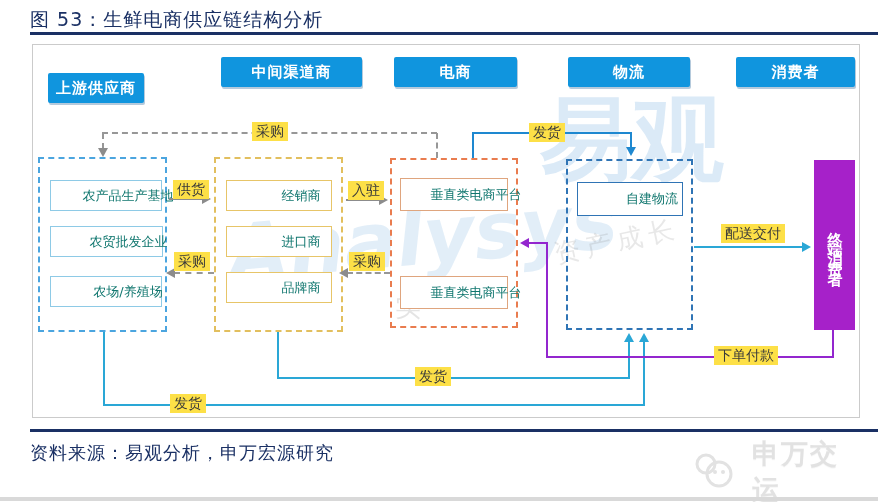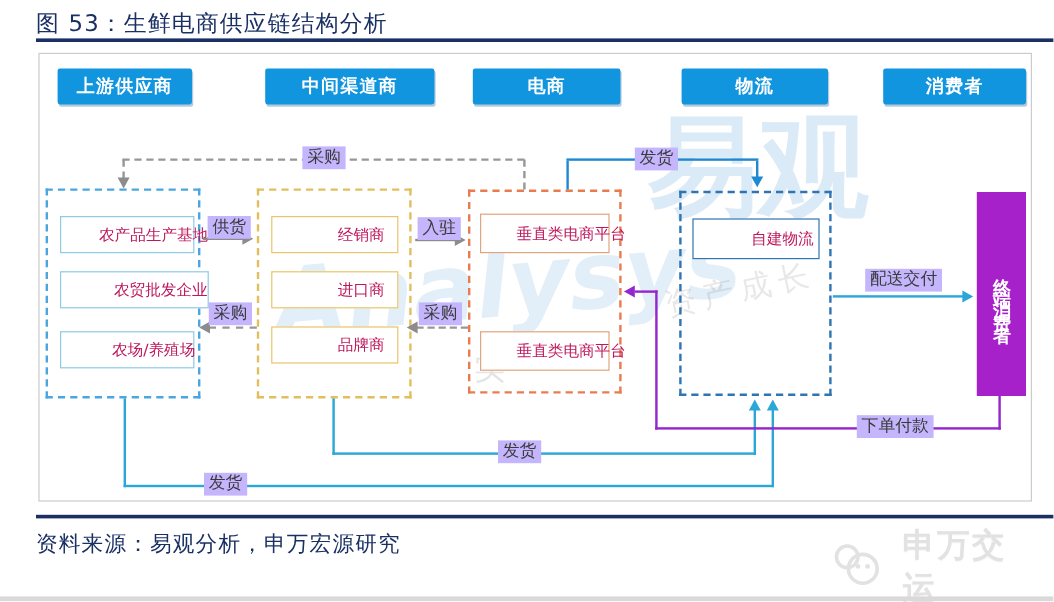--- a/index.html
+++ b/index.html
@@ -17,21 +17,21 @@
   
   .hdr { position:absolute; top:57px; height:30px; background:#1095DE; color:#fff; font-size:15px; font-weight:bold;
          display:flex; align-items:center; justify-content:center; letter-spacing:1px;
          box-shadow:1px 2px 0 rgba(10,80,140,0.30); border-radius:2px; z-index:3; }
 
   
   .grp { position:absolute; border:2px dashed #999; background:transparent; z-index:2; }
 
   
   .node { position:absolute; background:#fff; display:flex; align-items:center; justify-content:center;
-          font-size:13px; color:#be185d; z-index:3; white-space:nowrap;padding-left:44px; }
+          font-size:13px; color:#0f766e; z-index:3; white-space:nowrap;padding-left:44px; }
 
   
   .consumer { position:absolute; left:814px; top:160px; width:41px; height:170px; background:#A621C9; color:#fff;
               font-size:15px; font-weight:bold; writing-mode:vertical-rl; letter-spacing:10px;
               display:flex; align-items:center; justify-content:center; z-index:3; }
 
   
   .sl { position:absolute; z-index:4; }                      
   .dh { position:absolute; border-top:2px dashed #979797; height:0; z-index:4; }
   .dv { position:absolute; border-left:2px dashed #979797; width:0; z-index:4; }
@@ -40,21 +40,21 @@
   .ah { position:absolute; width:0; height:0; z-index:5; }
   .ah-r-gray { border-top:5px solid transparent; border-bottom:5px solid transparent; border-left:9px solid #8C8C8C; }
   .ah-l-gray { border-top:5px solid transparent; border-bottom:5px solid transparent; border-right:9px solid #8C8C8C; }
   .ah-d-gray { border-left:5px solid transparent; border-right:5px solid transparent; border-top:9px solid #8C8C8C; }
   .ah-d-blue { border-left:5px solid transparent; border-right:5px solid transparent; border-top:9px solid #1E88D0; }
   .ah-u-cyan { border-left:5px solid transparent; border-right:5px solid transparent; border-bottom:9px solid #2AA7D6; }
   .ah-r-cyan { border-top:5px solid transparent; border-bottom:5px solid transparent; border-left:9px solid #2AA7D6; }
   .ah-l-purple { border-top:5px solid transparent; border-bottom:5px solid transparent; border-right:9px solid #9326CE; }
 
   
-  .flabel { position:absolute; font-size:14px; color:#3A3A3A; background:#c4b5fd; padding:0 4px; line-height:19px; z-index:6; white-space:nowrap; }
+  .flabel { position:absolute; font-size:14px; color:#3A3A3A; background:#fde047; padding:0 4px; line-height:19px; z-index:6; white-space:nowrap; }
 
   
   .wm { position:absolute; z-index:1; pointer-events:none; white-space:nowrap; }
   .wm-cn { left:540px; top:78px; font-size:92px; font-weight:bold; color:rgba(125,178,225,0.28); }
   .wm-en { left:228px; top:192px; font-size:78px; font-style:italic; font-weight:bold; color:rgba(125,178,225,0.22); transform:rotate(-5deg); }
   .wm-g1 { left:395px; top:290px; font-size:26px; color:rgba(120,120,120,0.20); }
   .wm-g2 { left:553px; top:224px; font-size:26px; color:rgba(120,120,120,0.17); transform:rotate(-12deg); letter-spacing:6px; }
 
   
   .brand { position:absolute; left:692px; top:448px; width:175px; height:48px; display:flex; align-items:center; gap:18px; z-index:6; }
@@ -70,33 +70,33 @@
   <div class="doc-title">图 53：生鲜电商供应链结构分析</div>
   <div class="navy-rule" style="left:30px;top:32px;width:848px;height:3px;"></div>
 
   <div class="frame"></div>
 
   <div class="wm wm-cn">易观</div>
   <div class="wm wm-en">Analysys</div>
   <div class="wm wm-g1">实</div>
   <div class="wm wm-g2">资产成长</div>
 
-  <div class="hdr" style="left:48px;width:112px;">上游供应商</div>
+  <div class="hdr" style="left:48px;width:96px;margin-top:16px;">上游供应商</div>
   <div class="hdr" style="left:221px;width:141px;">中间渠道商</div>
   <div class="hdr" style="left:394px;width:123px;">电商</div>
   <div class="hdr" style="left:568px;width:122px;">物流</div>
   <div class="hdr" style="left:736px;width:119px;">消费者</div>
 
   <div class="grp" style="left:38px;top:157px;width:129px;height:175px;border-color:#4BA5DF;"></div>
   <div class="grp" style="left:214px;top:157px;width:129px;height:175px;border-color:#E2BF5E;"></div>
   <div class="grp" style="left:390px;top:158px;width:128px;height:170px;border-color:#E97C4F;"></div>
   <div class="grp" style="left:566px;top:159px;width:127px;height:171px;border-color:#2F74B5;"></div>
 
   <div class="node" style="left:50px;top:180px;width:112px;height:31px;border:1.5px solid #8ECAE6;">农产品生产基地</div>
-  <div class="node" style="left:50px;top:226px;width:124px;height:31px;border:1.5px solid #8ECAE6;">农贸批发企业</div>
+  <div class="node" style="left:50px;top:226px;width:113px;height:31px;border:1.5px solid #8ECAE6;">农贸批发企业</div>
   <div class="node" style="left:50px;top:276px;width:112px;height:31px;border:1.5px solid #8ECAE6;">农场/养殖场</div>
 
   <div class="node" style="left:226px;top:180px;width:106px;height:31px;border:1.5px solid #E7C568;">经销商</div>
   <div class="node" style="left:226px;top:226px;width:106px;height:31px;border:1.5px solid #E7C568;">进口商</div>
   <div class="node" style="left:226px;top:272px;width:106px;height:31px;border:1.5px solid #E7C568;">品牌商</div>
 
   <div class="node" style="left:400px;top:178px;width:108px;height:33px;border:1.5px solid #DFA57E;">垂直类电商平台</div>
   <div class="node" style="left:400px;top:276px;width:108px;height:33px;border:1.5px solid #DFA57E;">垂直类电商平台</div>
 
   <div class="node" style="left:577px;top:182px;width:106px;height:34px;border:1.5px solid #2F74B5;">自建物流</div>

